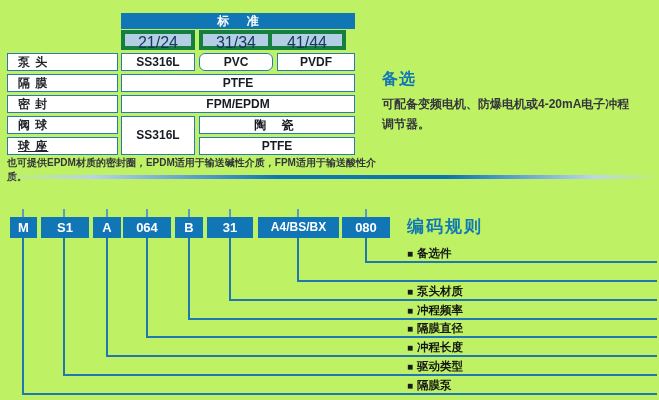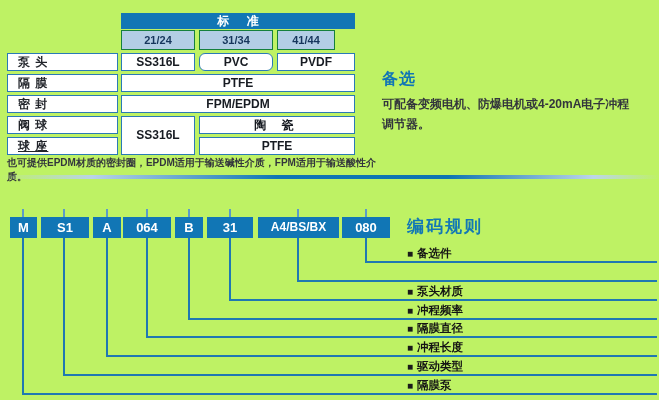--- a/index.html
+++ b/index.html
@@ -4,25 +4,25 @@
 <style>
   * { margin:0; padding:0; box-sizing:border-box; }
   body { background:#ffffff; font-family:"Liberation Sans","DejaVu Sans",sans-serif; }
   .page { position:relative; width:659px; height:400px; background:#bef264; overflow:hidden; }
 
   
   .hdr-bar { position:absolute; left:121px; top:13px; width:234px; height:16px;
              background:#1176b5; color:#ffffff; font-weight:bold; font-size:12px;
              letter-spacing:7px; text-align:center; line-height:16px; text-indent:7px; }
   .subcell { position:absolute; top:30px; height:20px; background:#b3cee5;
-             border:1px solid #15803d; color:#16365c; font-weight:bold; font-size:11px;
+             border:4px solid #15803d; color:#16365c; font-weight:normal; font-size:16px;
              text-align:center; line-height:18px; }
   #sub-0 { left:121px; width:74px; }
   #sub-1 { left:199px; width:74px; }
-  #sub-2 { left:277px; width:58px; }
+  #sub-2 { left:268px; width:78px; }
 
   .rowlabel { position:absolute; left:7px; width:111px; height:18px; background:#ffffff;
               border:1px solid #2a7ab5; color:#22252b; font-weight:bold; font-size:12px;
               line-height:16px; padding-left:10px; letter-spacing:1px; }
   #rl-0 { top:53px; } #rl-1 { top:74px; } #rl-2 { top:95px; } #rl-3 { top:116px; } #rl-4 { top:137px;text-decoration:underline; }
 
   .cell { position:absolute; height:18px; background:#ffffff; border:1px solid #2a7ab5;
           color:#171b22; font-weight:bold; font-size:12px; text-align:center; line-height:16px; }
   #c-ph-0 { left:121px; top:53px; width:74px; }
   #c-ph-1 { left:199px; top:53px; width:74px;border-radius:6px; }

